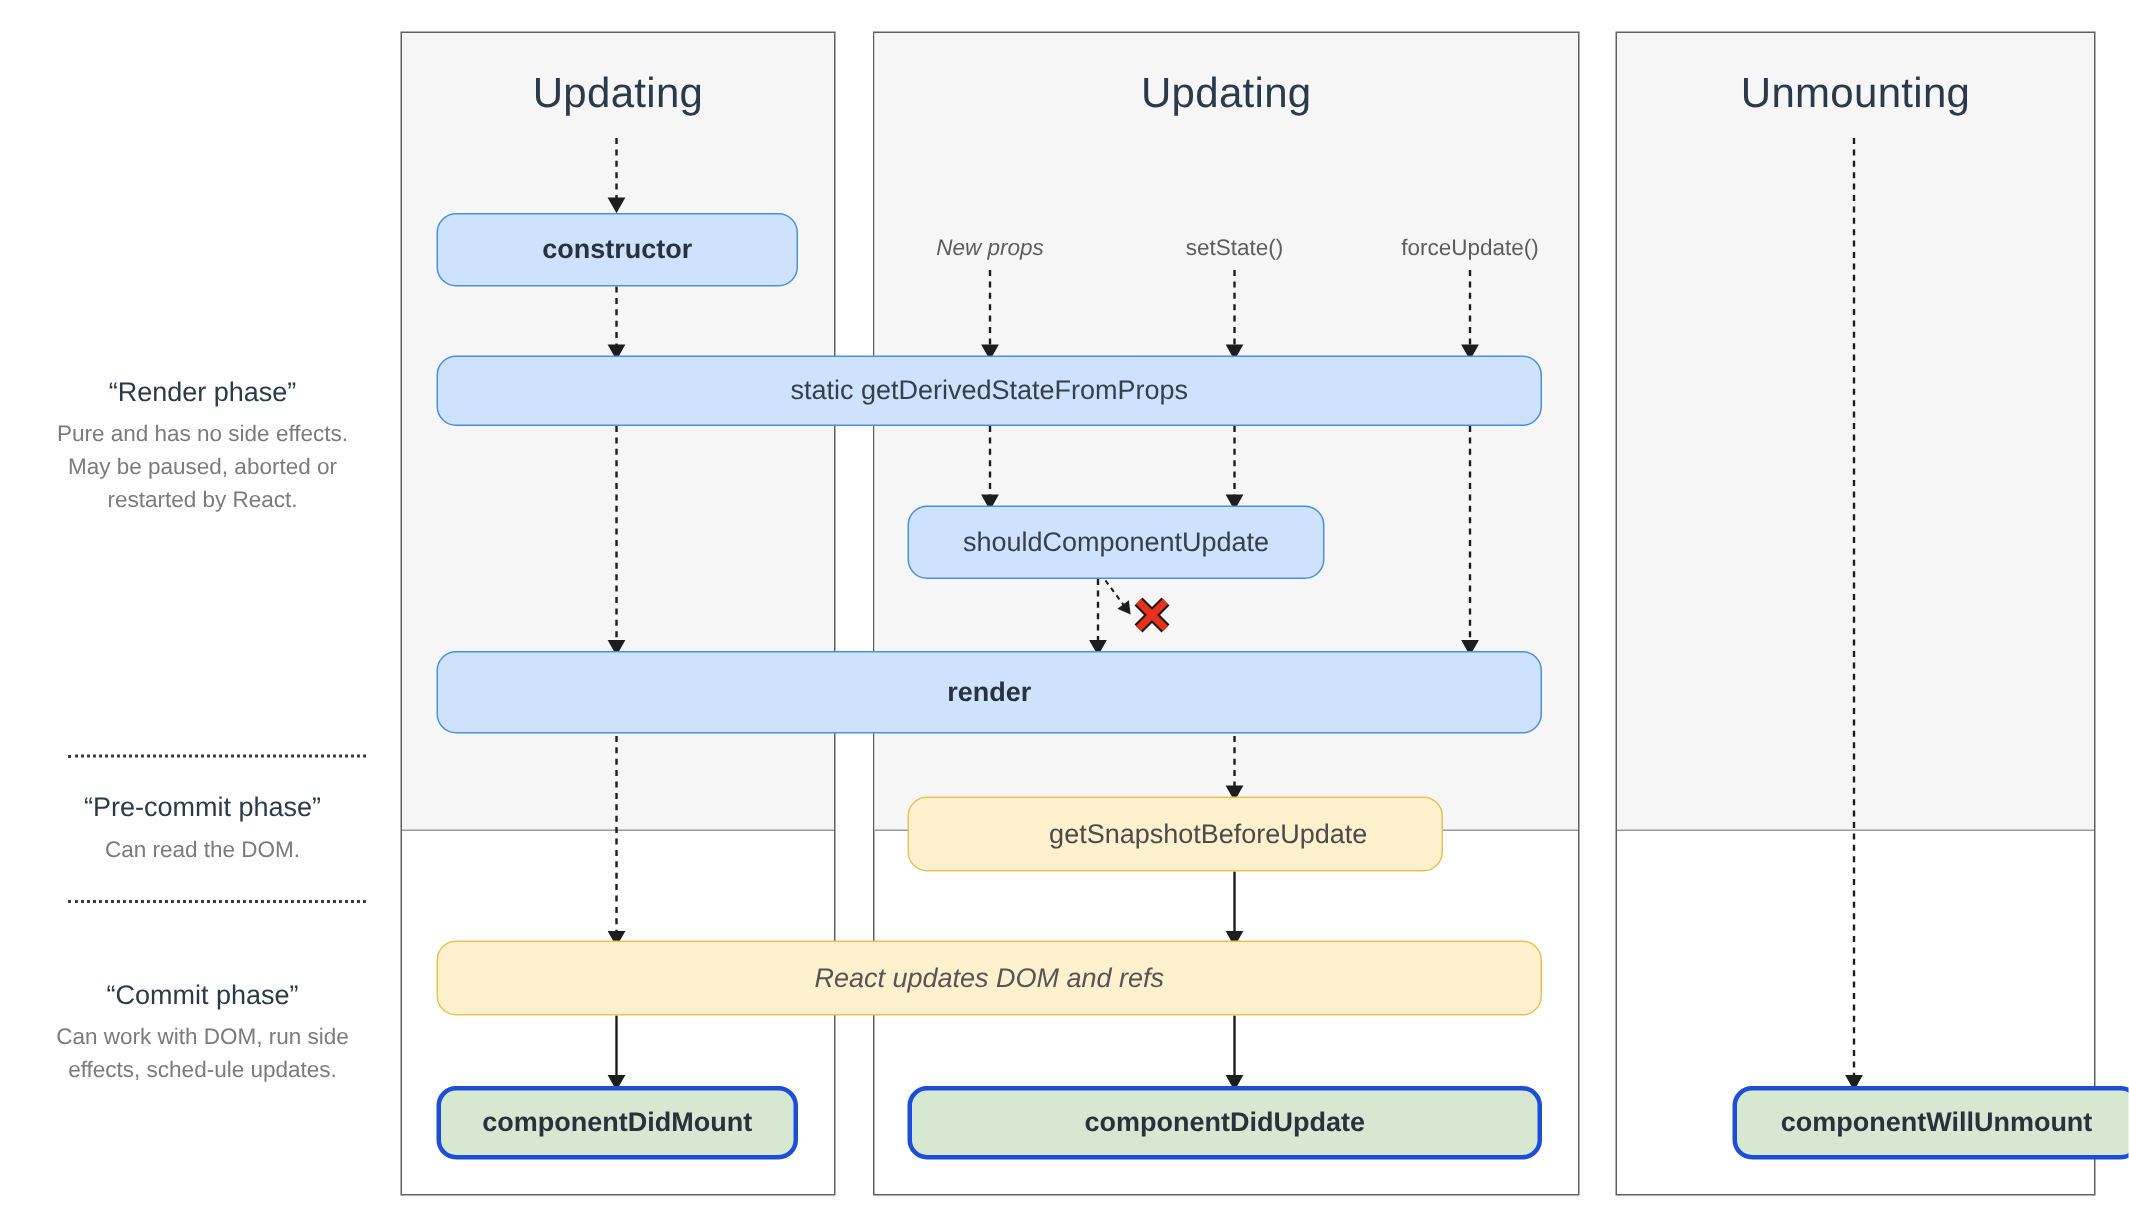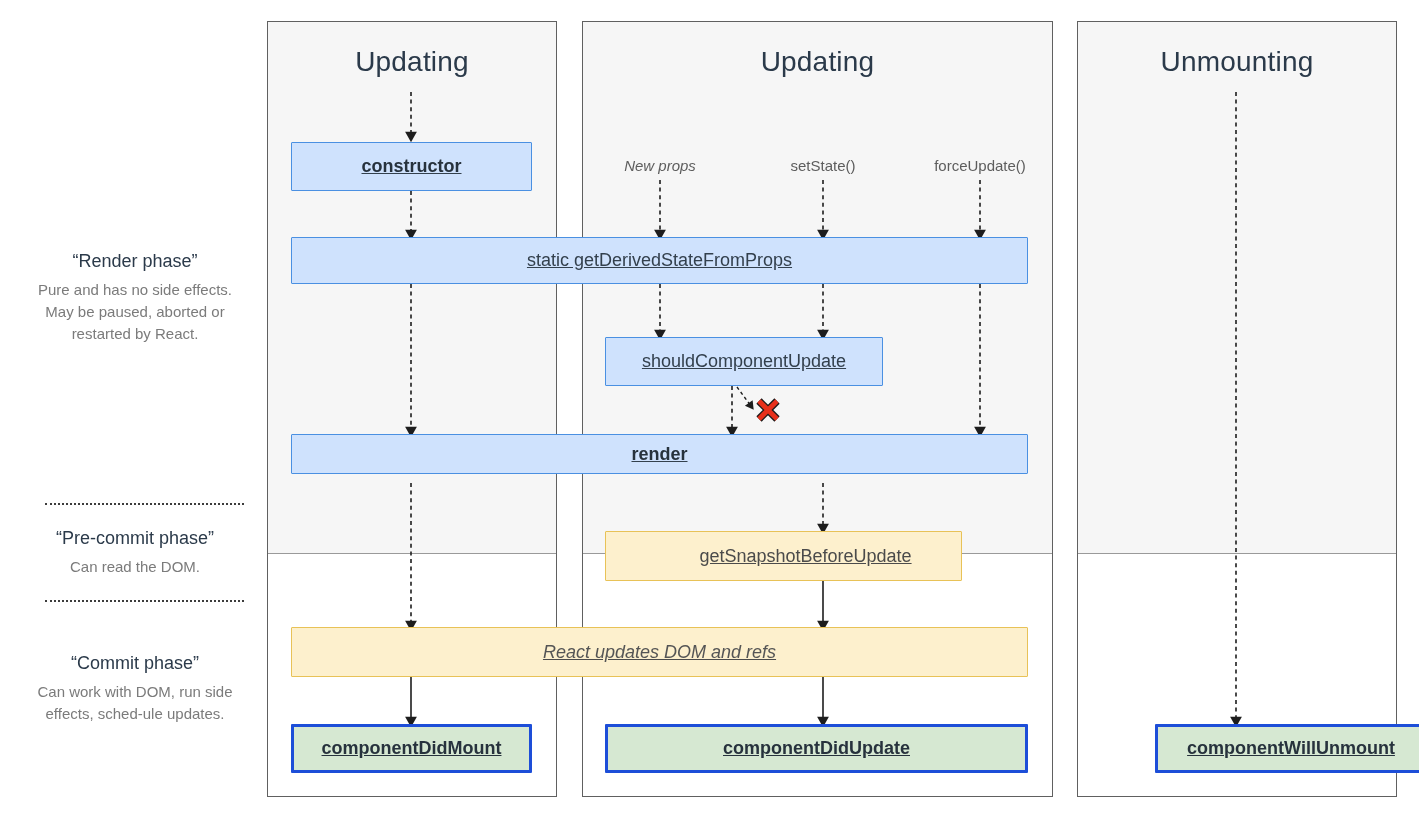--- a/index.html
+++ b/index.html
@@ -32,25 +32,24 @@
     font-size:28px;
     font-weight:400;
     color:#2b3a4a;
     letter-spacing:.2px;
   }
 
   
   .node{
     position:absolute;
     box-sizing:border-box;
-    border-radius:1px;
+    border-radius:13px;
     display:flex;align-items:center;justify-content:center;
     line-height:1.15;
     z-index:6;
-    text-decoration:underline;
   }
   .node.blue{background:#cfe2fd;border:1px solid #4a90e2;color:#33404d;}
   .node.green{background:#d6e8d2;border:3px solid #1d4ed8;color:#27323d;}
   .node.yellow{background:#fdf0cd;border:1px solid #e8c257;color:#4b4b4b;}
   .node .lbl{font-size:18px;}
   .node .lbl.bold{font-weight:bold;font-size:18px;color:#27323d;}
   .node .lbl.italic{font-style:italic;color:#555;}
 
   
   .srclabel{
@@ -175,21 +174,21 @@
   </div>
 
   <div class="node blue" style="left:291px;top:237px;width:737px;height:47px;">
     <span class="lbl">static getDerivedStateFromProps</span>
   </div>
 
   <div class="node blue" style="left:605px;top:337px;width:278px;height:49px;">
     <span class="lbl">shouldComponentUpdate</span>
   </div>
 
-  <div class="node blue" style="left:291px;top:434px;width:737px;height:40px;">
+  <div class="node blue" style="left:291px;top:434px;width:737px;height:55px;">
     <span class="lbl bold">render</span>
   </div>
 
   <div class="node yellow" style="left:605px;top:531px;width:357px;height:50px;padding-left:44px;">
     <span class="lbl">getSnapshotBeforeUpdate</span>
   </div>
 
   <div class="node yellow" style="left:291px;top:627px;width:737px;height:50px;">
     <span class="lbl italic">React updates DOM and refs</span>
   </div>

